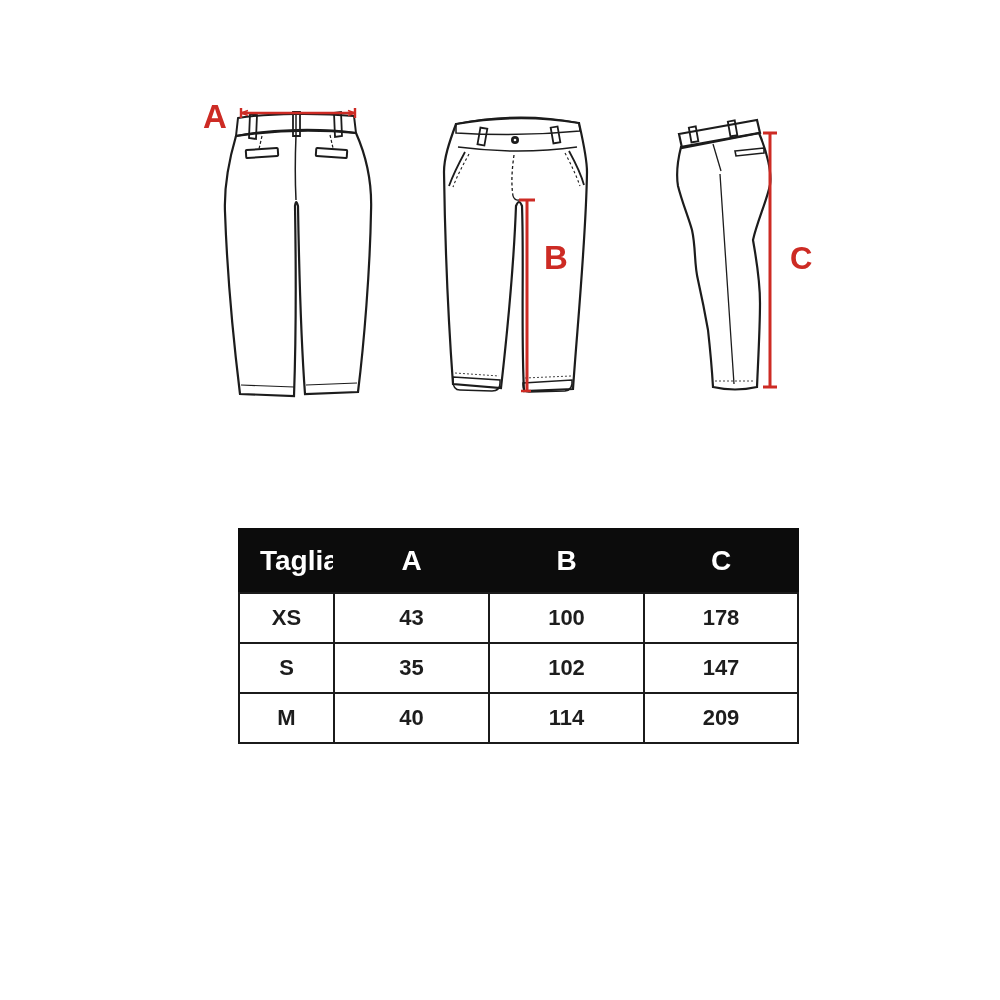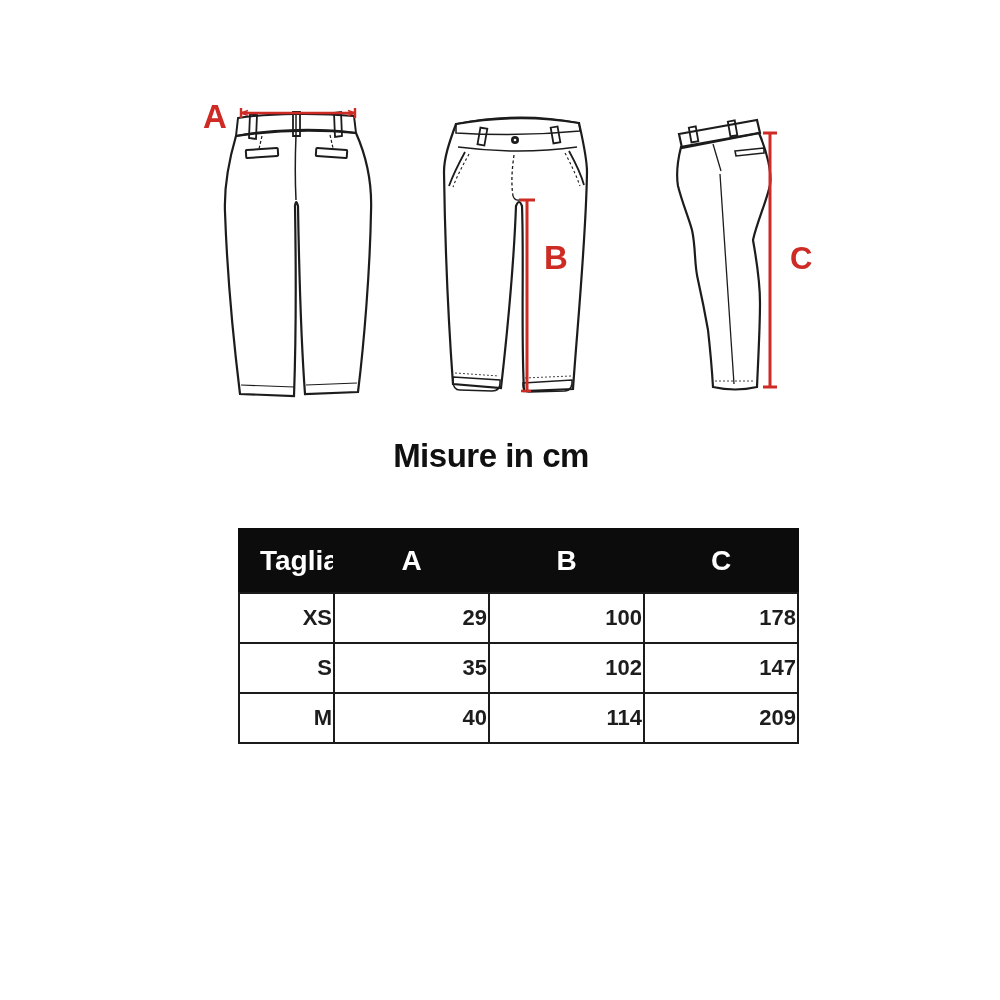--- a/index.html
+++ b/index.html
@@ -23,21 +23,21 @@
   .size-table th,.size-table td{
     border:2px solid #1b1b1b;font-weight:bold;overflow:hidden;
   }
   .size-table thead tr{height:64px;}
   .size-table thead th{
     background:#0c0c0c;color:#ffffff;font-size:28px;text-align:center;
     border-color:#0c0c0c;border-bottom-color:#1b1b1b;
   }
   .size-table thead th.taglia{text-align:center;padding-left:20px;}
   .size-table tbody tr{height:50px;background:#ffffff;}
-  .size-table tbody td{font-size:22px;color:#1d1d1d;text-align:right;}
+  .size-table tbody td{font-size:22px;color:#1d1d1d;text-align:center;}
   .ln{stroke:#1c1c1c;fill:none;}
 </style>
 </head>
 <body>
 
 <div class="canvas">
 
   <div class="measure-label" style="left:203px;top:100px;">A</div>
 
   <svg class="drawing" style="left:210px;top:100px;" width="175" height="305" viewBox="0 0 175 305">
@@ -139,41 +139,40 @@
     <path d="M53,36 L61,63" class="ln" stroke-width="1.3"></path>
     <path d="M60,66 C63,120 69,200 74,276" class="ln" stroke-width="1.3"></path>
 
     <g stroke="#cd2b24">
       <path d="M110,25 L110,279" stroke-width="3"></path>
       <path d="M103,25 L117,25" stroke-width="3"></path>
       <path d="M103,279 L117,279" stroke-width="3"></path>
     </g>
   </svg>
 
-  <div class="page-title">Misure in cm</div>
 
   <table class="size-table">
     <colgroup>
         <col style="width:95px">
         <col style="width:155px">
         <col style="width:155px">
         <col style="width:154px">
       </colgroup>
     <thead>
       <tr>
         <th class="taglia">Taglia</th>
         <th>A</th>
         <th>B</th>
         <th>C</th>
       </tr>
     </thead>
     <tbody>
       <tr>
         <td>XS</td>
-        <td>29</td>
+        <td>43</td>
         <td>100</td>
         <td>178</td>
       </tr>
       <tr>
         <td>S</td>
         <td>35</td>
         <td>102</td>
         <td>147</td>
       </tr>
       <tr>

